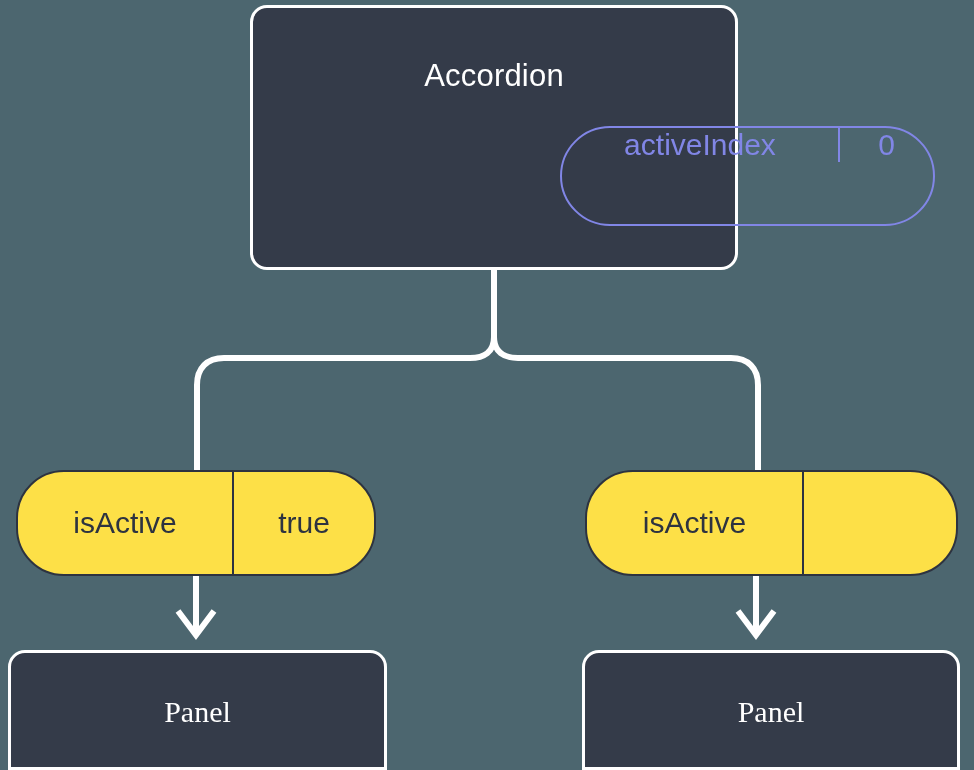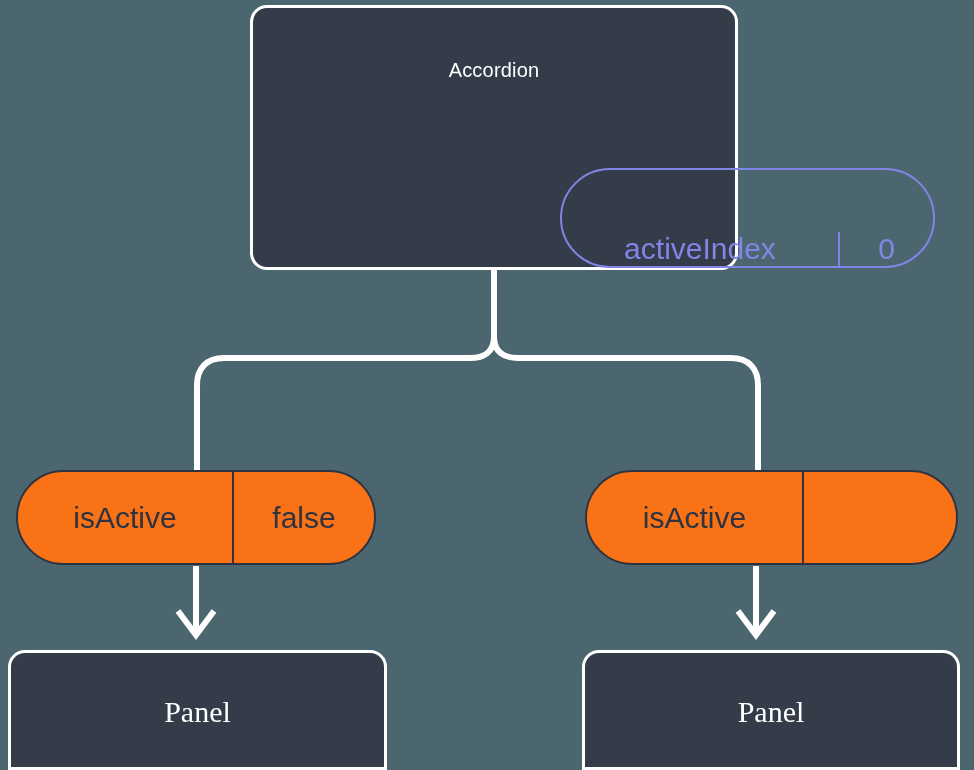--- a/index.html
+++ b/index.html
@@ -45,39 +45,38 @@
     width: 488px;
     height: 265px;
   }
   #accordion-title {
     position: absolute;
     left: 0;
     right: 0;
     top: 52px;
     text-align: center;
     color: #ffffff;
-    font-size: 20px;
+    font-size: 31px;
     font-weight: 400;
     letter-spacing: 0.2px;
     line-height: 1;
   }
 
   
   #state-pill-outline {
     position: absolute;
     box-sizing: border-box;
     left: 307px;
     top: 118px;
     width: 375px;
     height: 100px;
     border: 2px solid #8186e6;
     border-radius: 50px;
     display: flex;
-    align-items: flex-end;
-    margin-top: 42px;
+    align-items: flex-start;
   }
   #state-pill-outline .pill-key {
     flex: 0 0 278px;
     display: flex;
     align-items: center;
     justify-content: center;
     color: #8186e6;
     font-size: 30px;
     border-right: 2px solid #8186e6;
     box-sizing: border-box;
@@ -88,22 +87,22 @@
     align-items: center;
     justify-content: center;
     color: #8186e6;
     font-size: 30px;
   }
 
   
   .pill-filled {
     position: absolute;
     box-sizing: border-box;
-    height: 95px;
-    background: #f97316;
+    height: 106px;
+    background: #fde047;
     border: 2px solid #2d3340;
     border-radius: 48px;
     display: flex;
     align-items: stretch;
     overflow: hidden;
   }
   .pill-filled .pill-key {
     display: flex;
     align-items: center;
     justify-content: center;
@@ -191,21 +190,21 @@
     <div id="accordion-title">Accordion</div>
 
     <div id="state-pill-outline">
       <div class="pill-key">activeIndex</div>
       <div class="pill-val">0</div>
     </div>
   </div>
 
   <div class="pill-filled" id="pill-left">
     <div class="pill-key">isActive</div>
-    <div class="pill-val">false</div>
+    <div class="pill-val">true</div>
   </div>
 
   <div class="pill-filled" id="pill-right">
     <div class="pill-key">isActive</div>
   </div>
 
   <div class="card" id="panel-card-left">
     <div class="panel-title">Panel</div>
   </div>
 

